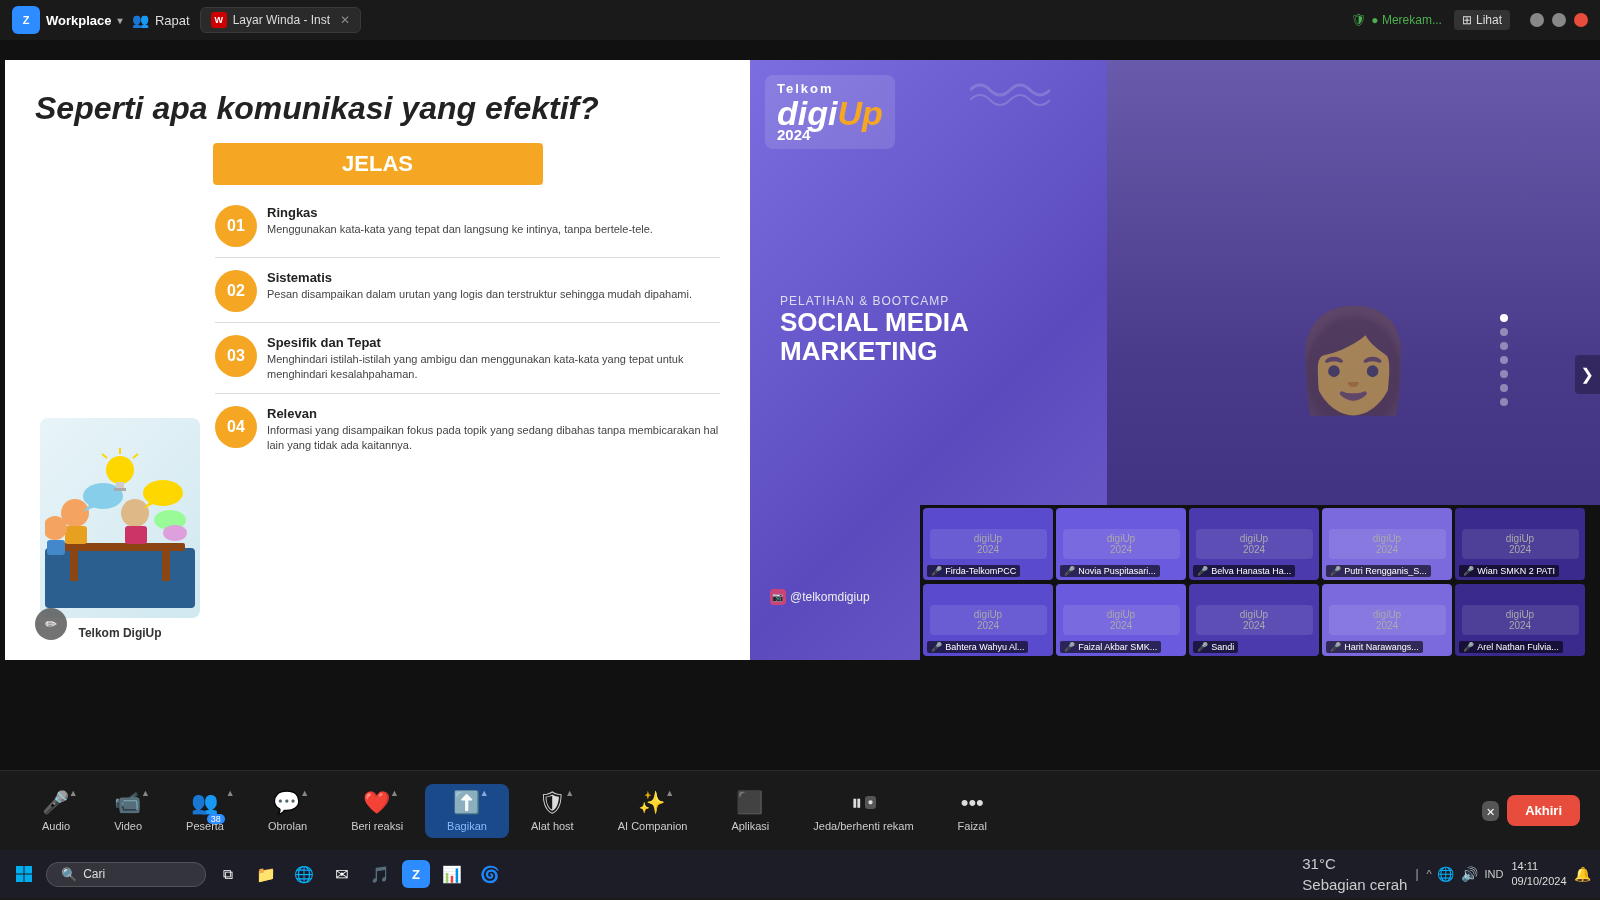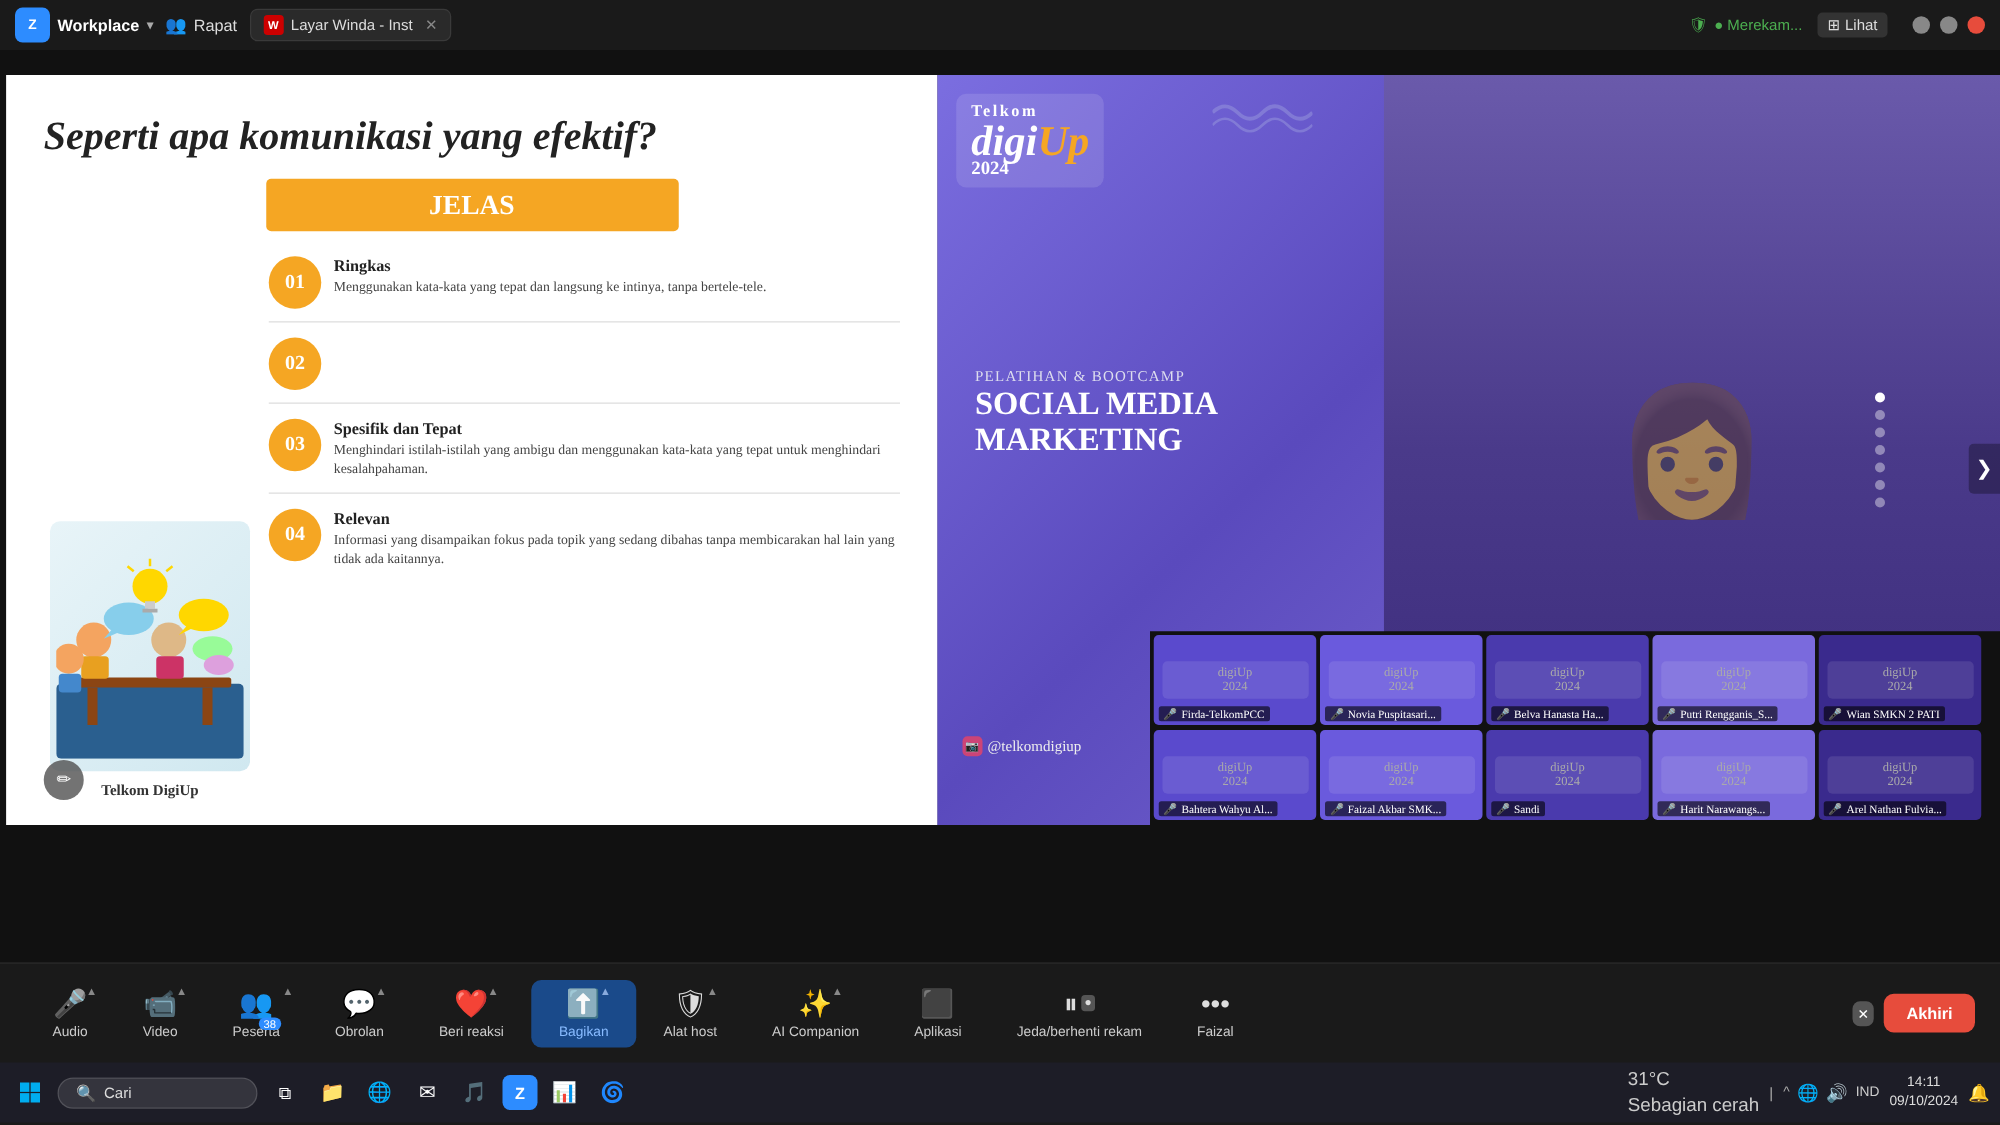--- a/index.html
+++ b/index.html
@@ -129,21 +129,20 @@
     .win-max { background: #888; }
     .win-close { background: #e74c3c; }
 
     
     .main-content {
       display: flex;
       width: 100%;
       height: 730px;
       background: #111;
       position: relative;
-      font-family: Liberation Serif, serif;
     }
 
     
     .presentation-area {
       width: 745px;
       height: 600px;
       margin: 20px 0 0 5px;
       background: #fff;
       position: relative;
       overflow: hidden;
@@ -447,21 +446,21 @@
     }
     .taskbar-right {
       margin-left: auto;
       display: flex;
       align-items: center;
       gap: 8px;
       font-size: 11px;
       color: #ccc;
     }
     .taskbar-clock {
-      text-align: center;
+      text-align: left;
       font-size: 11px;
       color: #ddd;
       line-height: 1.4;
     }
     .weather-info {
       font-size: 15px;
       color: #ccc;
       line-height: 1.4;
     }
 
@@ -562,20 +561,24 @@
 
         <div class="point-item">
       <div class="point-num">01</div>
       <div class="point-text">
         <div class="point-title">Ringkas</div>
         <div class="point-desc">Menggunakan kata-kata yang tepat dan langsung ke intinya, tanpa bertele-tele.</div>
       </div>
     </div>
             <div class="point-item">
       <div class="point-num">02</div>
+      <div class="point-text">
+        <div class="point-title">Sistematis</div>
+        <div class="point-desc">Pesan disampaikan dalam urutan yang logis dan terstruktur sehingga mudah dipahami.</div>
+      </div>
     </div>
             <div class="point-item">
       <div class="point-num">03</div>
       <div class="point-text">
         <div class="point-title">Spesifik dan Tepat</div>
         <div class="point-desc">Menghindari istilah-istilah yang ambigu dan menggunakan kata-kata yang tepat untuk menghindari kesalahpahaman.</div>
       </div>
     </div>
             <div class="point-item">
       <div class="point-num">04</div>

